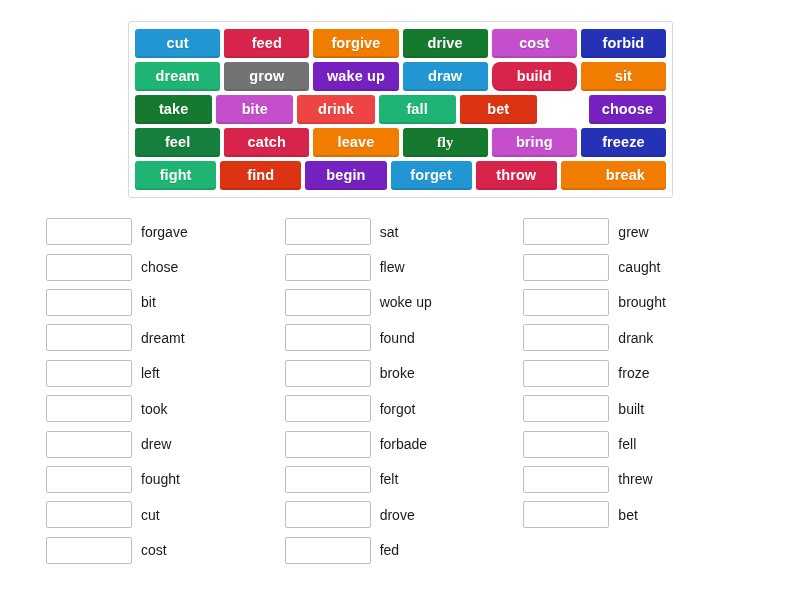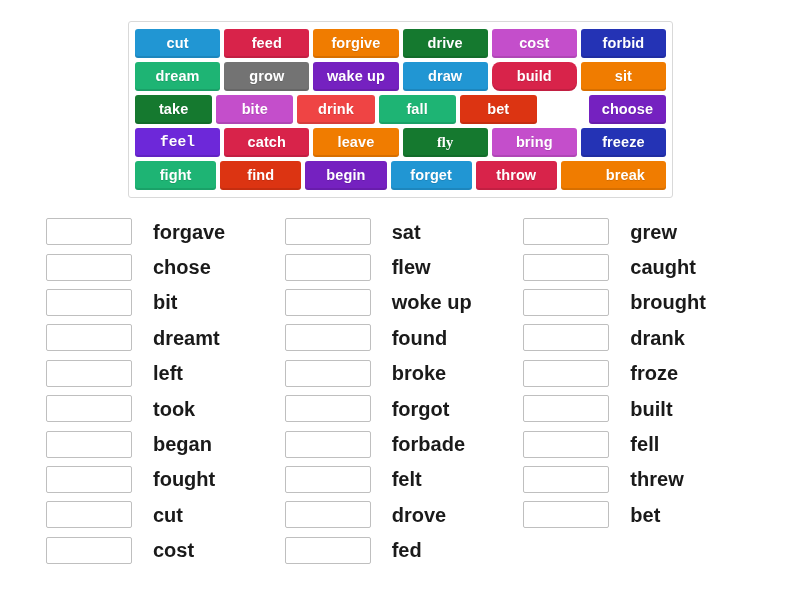--- a/index.html
+++ b/index.html
@@ -74,26 +74,25 @@
   .drop-slot {
     width: 86px;
     height: 27px;
     box-sizing: border-box;
     border: 1px solid #bfbfbf;
     border-radius: 2px;
     background: #ffffff;
     flex: 0 0 auto;
   }
   .answer-label {
-    margin-left: 21px;
-    font-size: 20px;
+    margin-left: 9px;
+    font-size: 14px;
     color: #1a1a1a;
     line-height: 1;
     white-space: nowrap;
-    font-weight: bold;
   }
 </style>
 </head>
 <body>
 
 <div id="tile-bank">
     <div class="tile-row">
       <div class="tile" style="background: rgb(33, 150, 211);">cut</div>
       <div class="tile" style="background: rgb(216, 35, 74);">feed</div>
       <div class="tile" style="background: rgb(240, 124, 0);">forgive</div>
@@ -111,21 +110,21 @@
     </div>
     <div class="tile-row">
       <div class="tile" style="background: rgb(21, 121, 47);">take</div>
       <div class="tile" style="background: rgb(196, 78, 203);">bite</div>
       <div class="tile" style="background: #ef4444;">drink</div>
       <div class="tile" style="background: rgb(30, 180, 116);">fall</div>
       <div class="tile" style="background: rgb(220, 52, 18);">bet</div>
       <div class="tile" style="background: rgb(117, 33, 192); margin-left: 48px;">choose</div>
     </div>
     <div class="tile-row">
-      <div class="tile" style="background: #6d28d9; font-family: Liberation Mono, monospace;">feel</div>
+      <div class="tile" style="background: #15803d;">feel</div>
       <div class="tile" style="background: rgb(216, 35, 74);">catch</div>
       <div class="tile" style="background: rgb(240, 124, 0);">leave</div>
       <div class="tile" style="background: rgb(21, 121, 47); font-family: Liberation Serif, serif;">fly</div>
       <div class="tile" style="background: rgb(196, 78, 203);">bring</div>
       <div class="tile" style="background: rgb(36, 51, 181);">freeze</div>
     </div>
     <div class="tile-row">
       <div class="tile" style="background: rgb(30, 180, 116);">fight</div>
       <div class="tile" style="background: rgb(220, 52, 18);">find</div>
       <div class="tile" style="background: rgb(117, 33, 192);">begin</div>
@@ -156,21 +155,21 @@
       <div class="answer-row">
         <div class="drop-slot"></div>
         <div class="answer-label">left</div>
       </div>
       <div class="answer-row">
         <div class="drop-slot"></div>
         <div class="answer-label">took</div>
       </div>
       <div class="answer-row">
         <div class="drop-slot"></div>
-        <div class="answer-label">began</div>
+        <div class="answer-label">drew</div>
       </div>
       <div class="answer-row">
         <div class="drop-slot"></div>
         <div class="answer-label">fought</div>
       </div>
       <div class="answer-row">
         <div class="drop-slot"></div>
         <div class="answer-label">cut</div>
       </div>
       <div class="answer-row">

